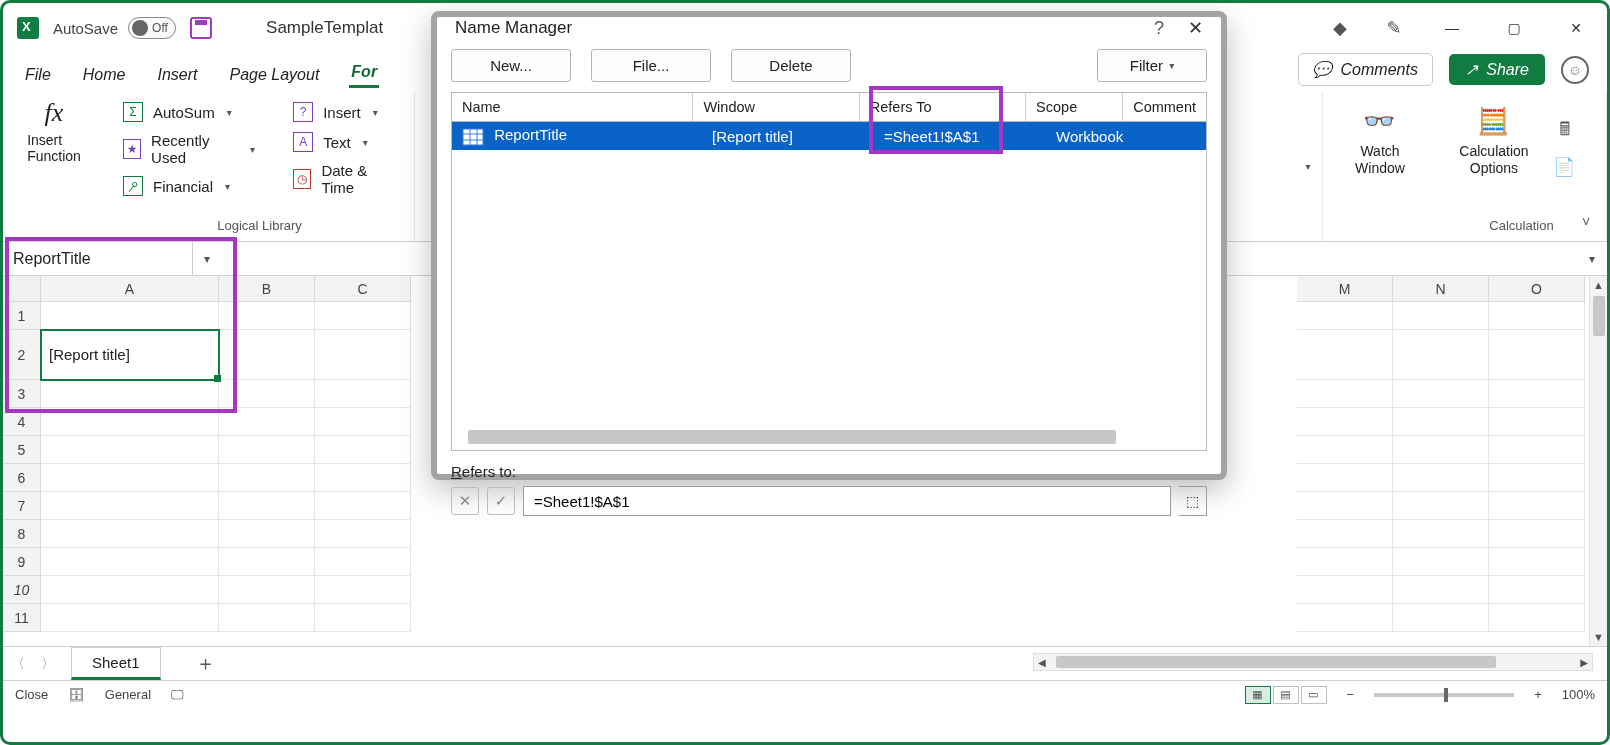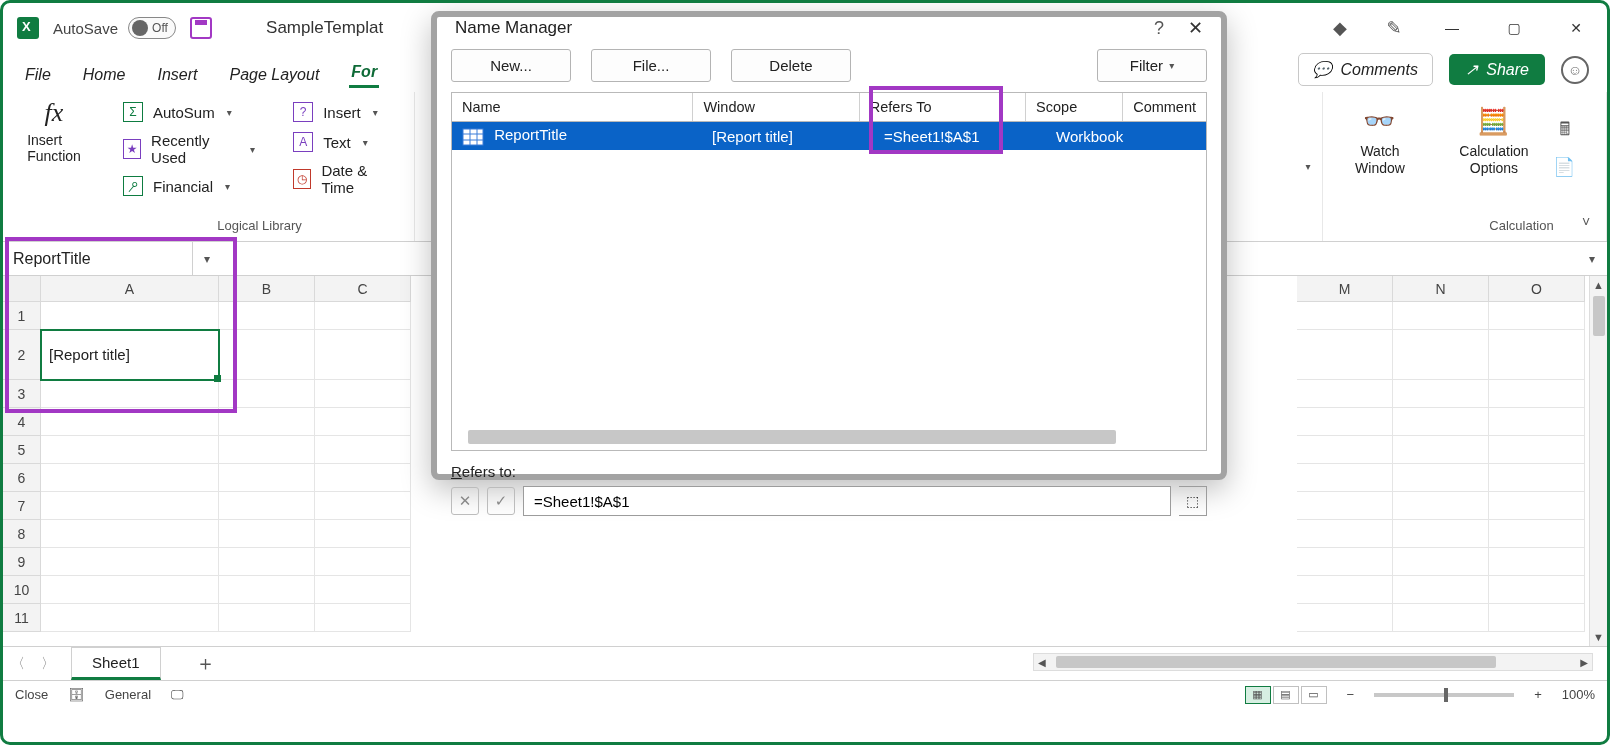--- a/index.html
+++ b/index.html
@@ -252,21 +252,21 @@
       <div id="rowhdrs">
           <div class="rowhdr" style="height: 28px;">1</div>
           <div class="rowhdr" style="height: 50px;">2</div>
           <div class="rowhdr" style="height: 28px;">3</div>
           <div class="rowhdr" style="height: 28px;">4</div>
           <div class="rowhdr" style="height: 28px;">5</div>
           <div class="rowhdr" style="height: 28px;">6</div>
           <div class="rowhdr" style="height: 28px;">7</div>
           <div class="rowhdr" style="height: 28px;">8</div>
           <div class="rowhdr" style="height: 28px;">9</div>
-          <div class="rowhdr" style="height: 28px;">10</div>
+          <div class="rowhdr" style="height: 28px; font-style: italic;">10</div>
           <div class="rowhdr" style="height: 28px;">11</div>
         </div>
     </div>
     <div style="flex:1;">
       <div class="colhdrs" id="colhdrs-left">
           <div class="colhdr" style="width: 178px;">A</div>
           <div class="colhdr" style="width: 96px;">B</div>
           <div class="colhdr" style="width: 96px;">C</div>
         </div>
       <div class="cells" id="cells-left">

